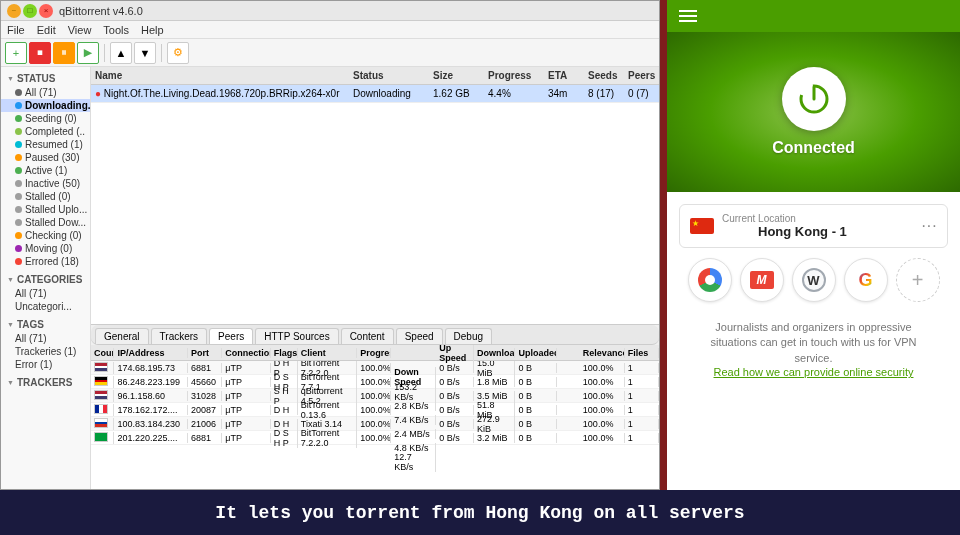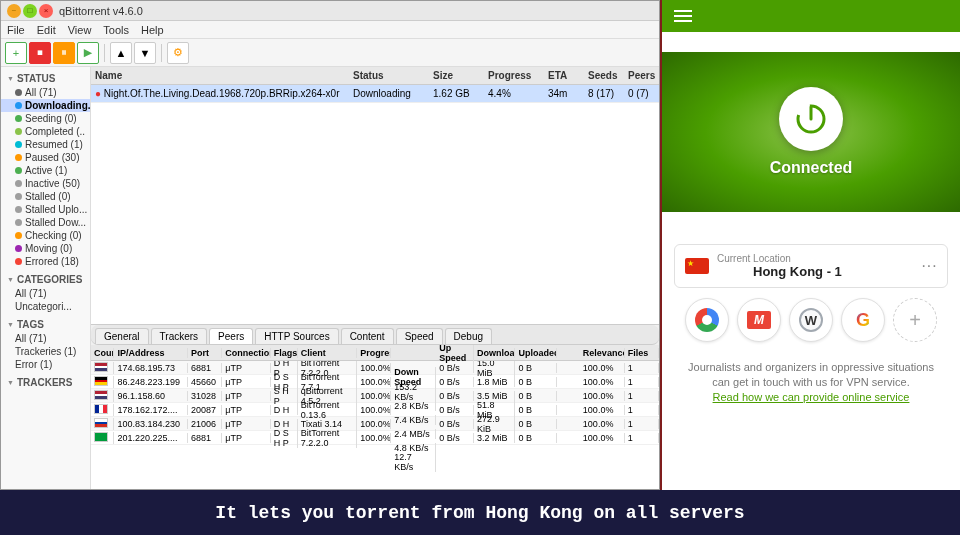--- a/index.html
+++ b/index.html
@@ -243,23 +243,22 @@
     .flag-ru { background: linear-gradient(#fff 33%, #0039A6 33%, #0039A6 66%, #D52B1E 66%); }
     .flag-br { background: #009c3b; }
 
     
     .vpn-panel {
       width: 300px;
       height: 490px;
       background: #fff;
       display: flex;
       flex-direction: column;
-      border-left: 2px solid #7f1d1d;
+      border-left: 7px solid #7f1d1d;
       overflow: hidden;
-      gap: 20px;
     }
 
     
     .vpn-header {
       background: #4a9e00;
       height: 32px;
       display: flex;
       align-items: center;
       justify-content: space-between;
       padding: 0 12px;
@@ -775,21 +774,21 @@
           <div class="wiki-icon">W</div>
         </div>
         <div class="app-icon-btn">
           <span class="google-g">G</span>
         </div>
         <div class="plus-btn">+</div>
       </div>
 
       <div class="vpn-footer">
         <div class="vpn-footer-text">Journalists and organizers in oppressive situations can get in touch with us for VPN service.</div>
-        <div class="vpn-footer-link">Read how we can provide online service</div>
+        <div class="vpn-footer-link">Read how we can provide online security</div>
       </div>
     </div>
   </div>
 </div>
 
 <div class="caption-bar">
   <span class="caption-text">It lets you torrent from Hong Kong on all servers</span>
 </div>
 
 </body></html>

